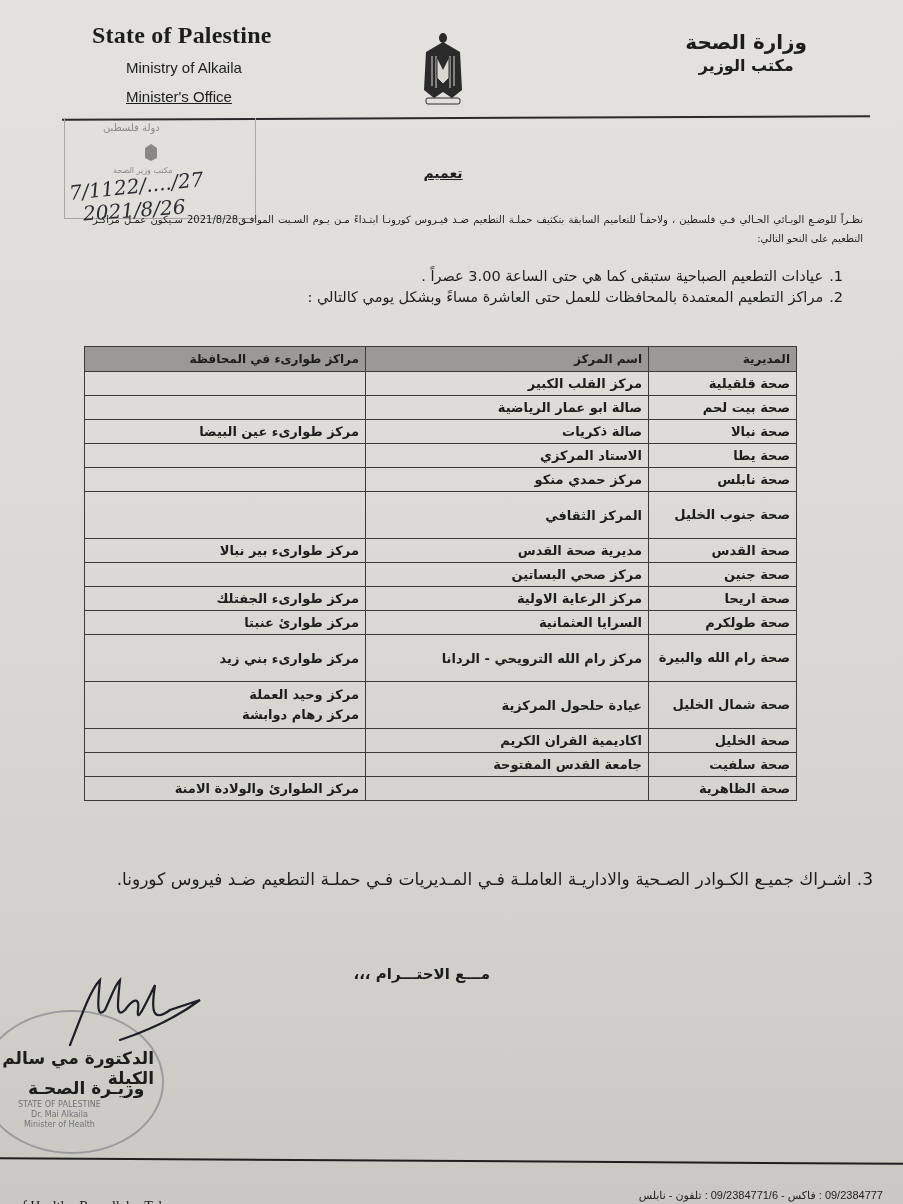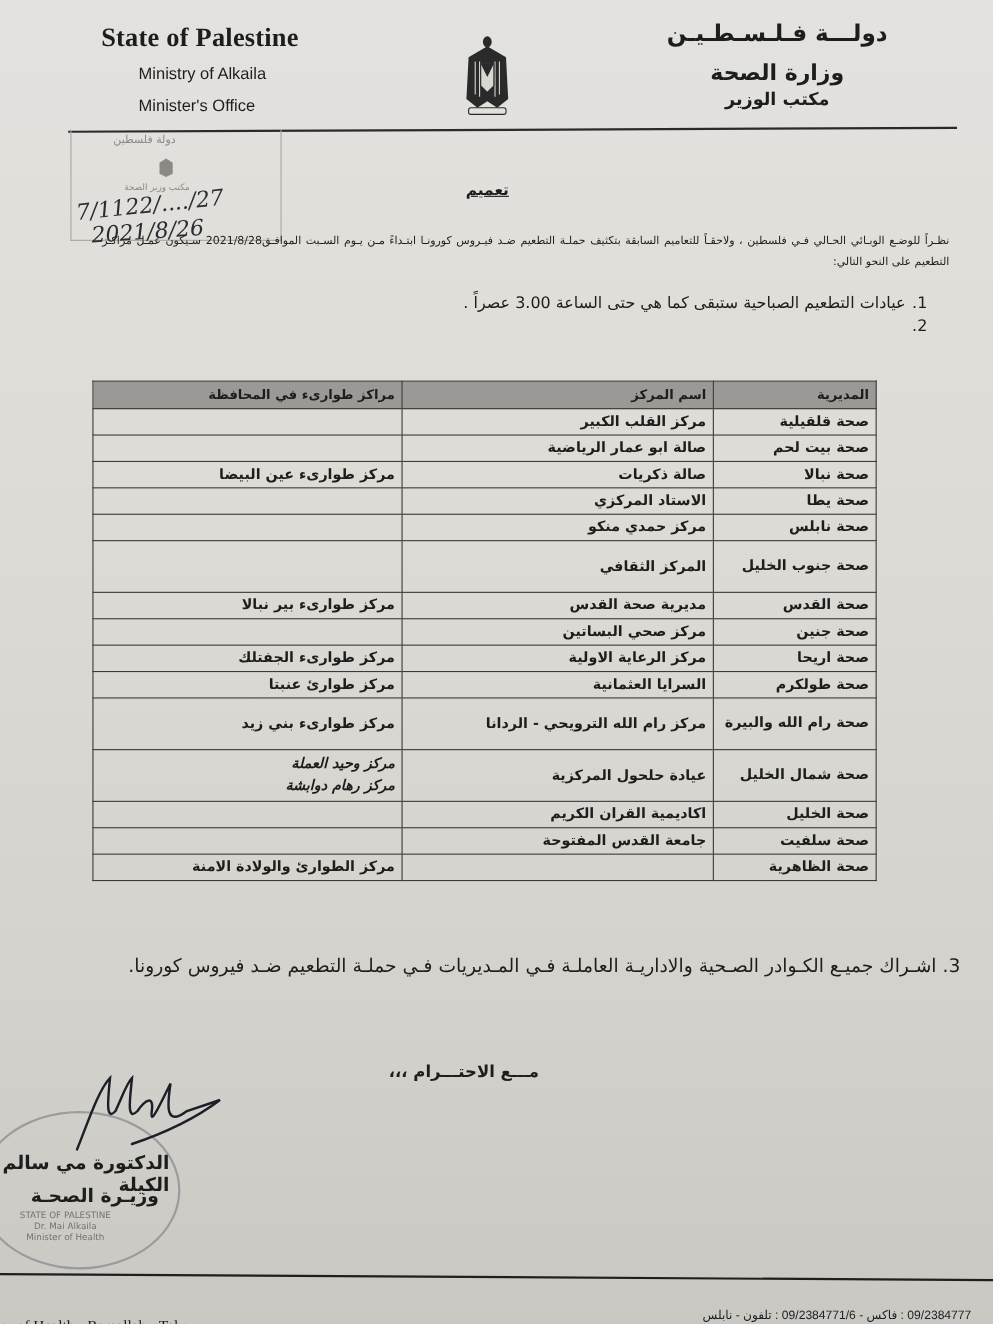--- a/index.html
+++ b/index.html
@@ -11,21 +11,21 @@
     position: relative;
   }
   .page {
     position: absolute; left: 0; top: 0; width: 903px; height: 1204px;
     background: linear-gradient(180deg, #e3e2de 0%, #dcdbd6 40%, #d3d2cc 75%, #c9c8c2 100%);
   }
   
   .hdr-en { position: absolute; left: 92px; top: 22px; }
   .hdr-en .l1 { font-family: "Liberation Serif", serif; font-weight: bold; font-size: 24px; letter-spacing: 0.2px; }
   .hdr-en .l2 { font-family: "Liberation Sans", sans-serif; font-size: 15px; margin: 10px 0 0 34px; }
-  .hdr-en .l3 { font-family: "Liberation Sans", sans-serif; font-size: 15px; margin: 12px 0 0 34px; }
+  .hdr-en .l3 { font-family: "Liberation Sans", sans-serif; font-size: 15px; margin: 12px 0 0 34px; text-decoration: underline; }
   .hdr-ar { position: absolute; right: 96px; top: 18px; text-align: center; direction: rtl; }
   .hdr-ar .l1 { font-weight: bold; font-size: 21px; letter-spacing: 1px; }
   .hdr-ar .l2 { font-weight: bold; font-size: 20px; margin-top: 12px; }
   .hdr-ar .l3 { font-weight: bold; font-size: 16px; margin-top: 2px; }
   .emblem { position: absolute; left: 420px; top: 28px; width: 46px; height: 78px; }
   .hdr-rule { position: absolute; left: 62px; top: 117px; width: 808px; height: 2px; background: #2a2a2a; transform: rotate(-0.25deg); }
 
   
   .stamp {
     position: absolute; left: 64px; top: 118px; width: 190px; height: 100px;
@@ -88,21 +88,20 @@
   <svg class="emblem" viewBox="0 0 46 78">
     <ellipse cx="23" cy="10" rx="4" ry="5" fill="#2a2a2a"></ellipse>
     <path d="M23 14 L6 24 L4 62 L14 70 L23 64 L32 70 L42 62 L40 24 Z" fill="#2a2a2a"></path>
     <path d="M12 28 L12 58 M16 28 L16 60 M30 28 L30 60 M34 28 L34 58" stroke="#d8d7d2" stroke-width="1"></path>
     <path d="M17 30 H29 V50 L23 56 L17 50 Z" fill="#d8d7d2" stroke="#2a2a2a" stroke-width="1"></path>
     <path d="M17 30 L29 30 L23 42 Z" fill="#2a2a2a"></path>
     <rect x="6" y="70" width="34" height="6" rx="2" fill="none" stroke="#2a2a2a" stroke-width="1"></rect>
   </svg>
 
   <div class="hdr-ar">
-    <div class="l1">دولـــة فـلـسـطـيـن</div>
     <div class="l2">وزارة الصحة</div>
     <div class="l3">مكتب الوزير</div>
   </div>
 
   <div class="hdr-rule"></div>
 
   <div class="stamp">
     <div class="stitle">دولة فلسطين</div>
     <svg class="semblem" viewBox="0 0 16 20">
       <path d="M8 2 L2 6 L2 16 L8 19 L14 16 L14 6 Z" fill="#8a8985"></path>
@@ -116,20 +115,21 @@
 
   <div class="body-text intro">نظـراً للوضـع الوبـائي الحـالي فـي فلسطين ، ولاحقـاً للتعاميم السابقة بتكثيف حملـة التطعيم ضـد فيـروس كورونـا ابتـداءً مـن يـوم السـبت الموافـق2021/8/28 سـيكون عمـل مراكـز التطعيم على النحو التالي:</div>
 
   <div class="list">
     <div class="item">
       <span>1.</span>
       <span>عيادات التطعيم الصباحية ستبقى كما هي حتى الساعة 3.00 عصراً .</span>
     </div>
     <div class="item">
       <span>2.</span>
+      <span>مراكز التطعيم المعتمدة بالمحافظات للعمل حتى العاشرة مساءً وبشكل يومي كالتالي :</span>
     </div>
   </div>
 
   <table class="centers">
     <thead>
       <tr>
         <th>المديرية</th>
         <th>اسم المركز</th>
         <th>مراكز طوارىء في المحافظة</th>
       </tr>
@@ -186,21 +186,21 @@
           <td>مركز طوارئ عنبتا</td>
         </tr>
       <tr class="tall">
           <td class="dir wrap">صحة رام الله والبيرة</td>
           <td class="name">مركز رام الله الترويحي - الردانا</td>
           <td>مركز طوارىء بني زيد</td>
         </tr>
       <tr class="tall">
           <td class="dir wrap">صحة شمال الخليل</td>
           <td class="name">عيادة حلحول المركزية</td>
-          <td style="white-space: pre-line; line-height: 20px; font-style: italic;">مركز وحيد العملة
+          <td style="white-space: pre-line; line-height: 20px;">مركز وحيد العملة
 مركز رهام دوابشة</td>
         </tr>
       <tr>
           <td class="dir">صحة الخليل</td>
           <td class="name">اكاديمية القران الكريم</td>
           <td></td>
         </tr>
       <tr>
           <td class="dir">صحة سلفيت</td>
           <td class="name">جامعة القدس المفتوحة</td>

